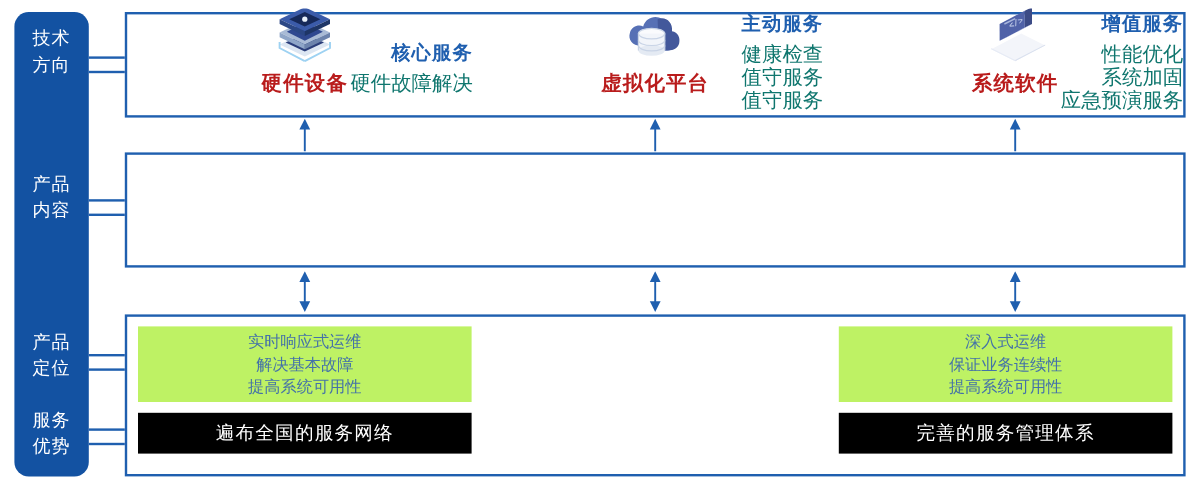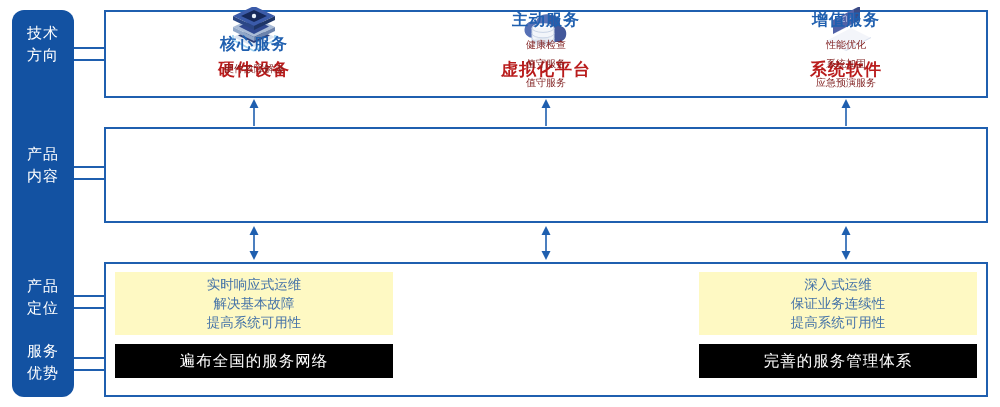--- a/index.html
+++ b/index.html
@@ -84,50 +84,49 @@
     font-weight: bold;
     color: #b91c1c;
     letter-spacing: 1px;
   }
 
   
   .content-col {
     position: absolute;
     top: 10px;
     width: 280px;
-    text-align: center;
-    font-family: Liberation Mono, monospace;
+    text-align: right;
   }
   .content-title {
     font-size: 16px;
     font-weight: bold;
     color: #1F5FAF;
     letter-spacing: 1px;
     margin-bottom: 5px;
   }
   .content-item {
-    font-size: 10px;
-    color: #7f1d1d;
+    font-size: 17px;
+    color: #0f766e;
     line-height: 19px;
   }
   .content-col.single .content-title { margin-top: 24px; }
 
   
   .arrow-up, .arrow-both {
     position: absolute;
   }
 
   
   .bottom-col {
     position: absolute;
     top: 272px;
     width: 278px;
   }
   .gray-card {
-    background: #fef9c3;
+    background: #bef264;
     height: 63px;
     display: flex;
     flex-direction: column;
     align-items: center;
     justify-content: center;
   }
   .gray-line {
     font-size: 13.5px;
     color: #4472A8;
     line-height: 19px;

